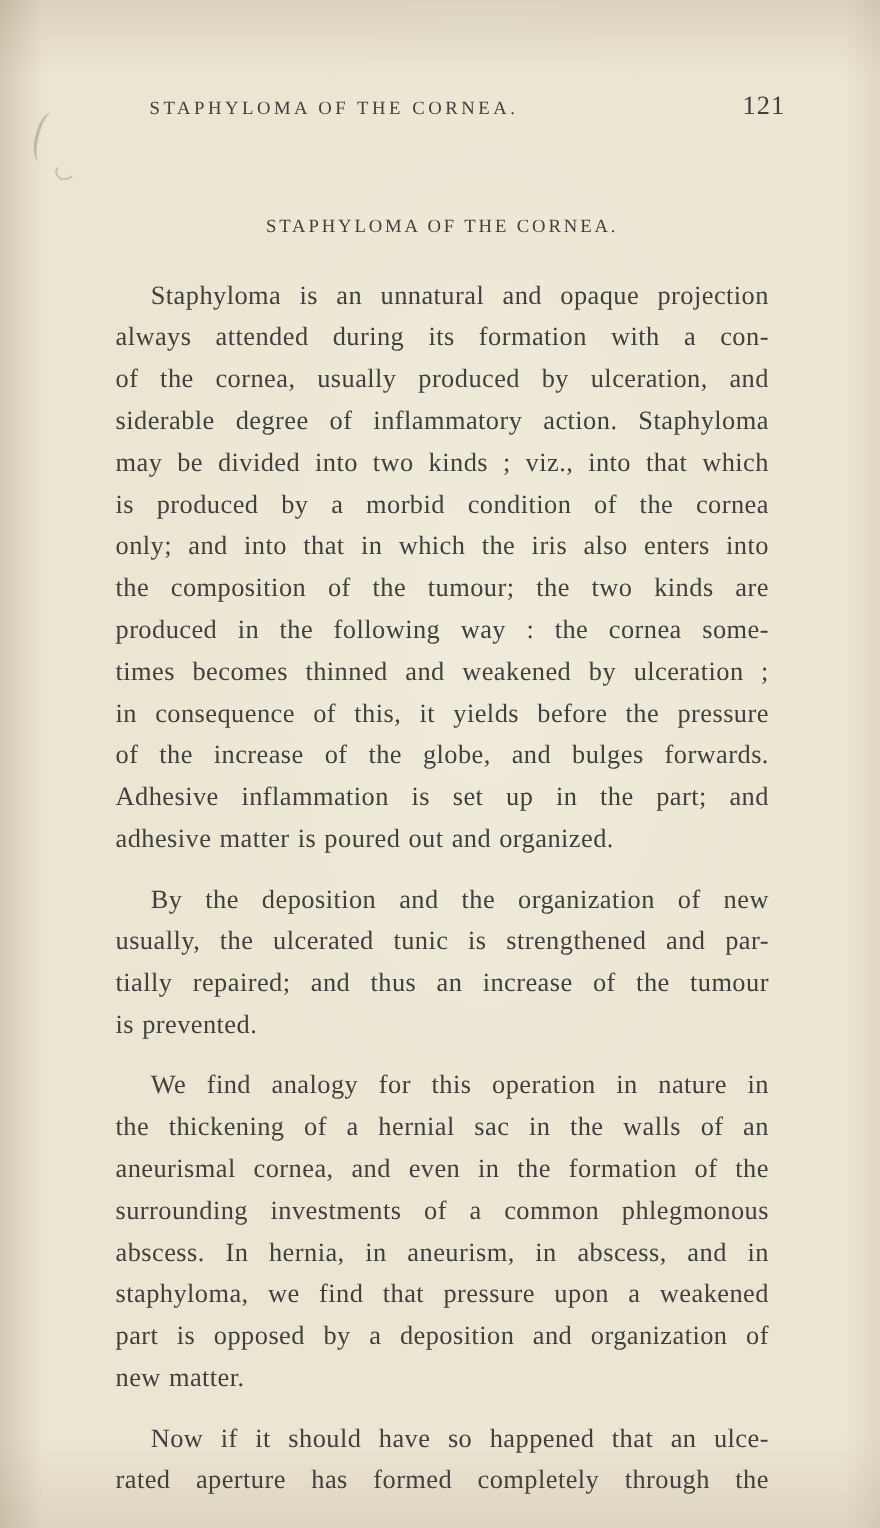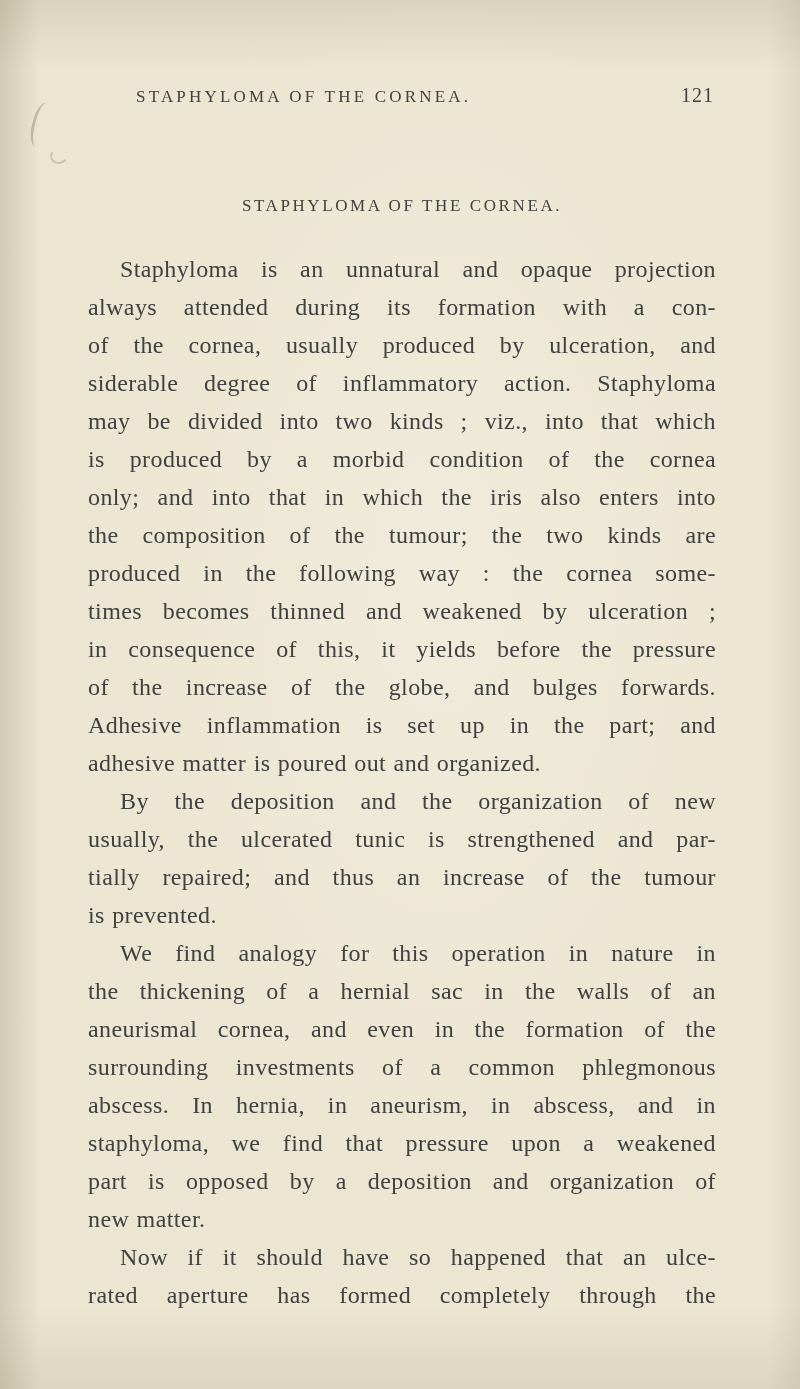--- a/index.html
+++ b/index.html
@@ -60,39 +60,39 @@
     justify-content: space-between;
     align-items: baseline;
     padding-left: 48px;
   }
   .running-head {
     font-size: 17px;
     letter-spacing: 3.2px;
     white-space: nowrap;
   }
   .page-number {
-    font-size: 20px;
+    font-size: 24px;
     letter-spacing: 1px;
   }
   .content {
     position: absolute;
     top: 196px;
     left: 88px;
     width: 628px;
   }
   .heading {
     margin: 0 0 34px 0;
     font-size: 17px;
     font-weight: normal;
     letter-spacing: 2.6px;
     text-align: center;
     white-space: nowrap;
   }
   .paragraph {
-    margin: 0;
+    margin: 17px;
   }
   .line {
     font-size: 24px;
     line-height: 38px;
     letter-spacing: 0.4px;
     word-spacing: 1px;
     text-align: justify;
     text-align-last: justify;
     -moz-text-align-last: justify;
     white-space: normal;

